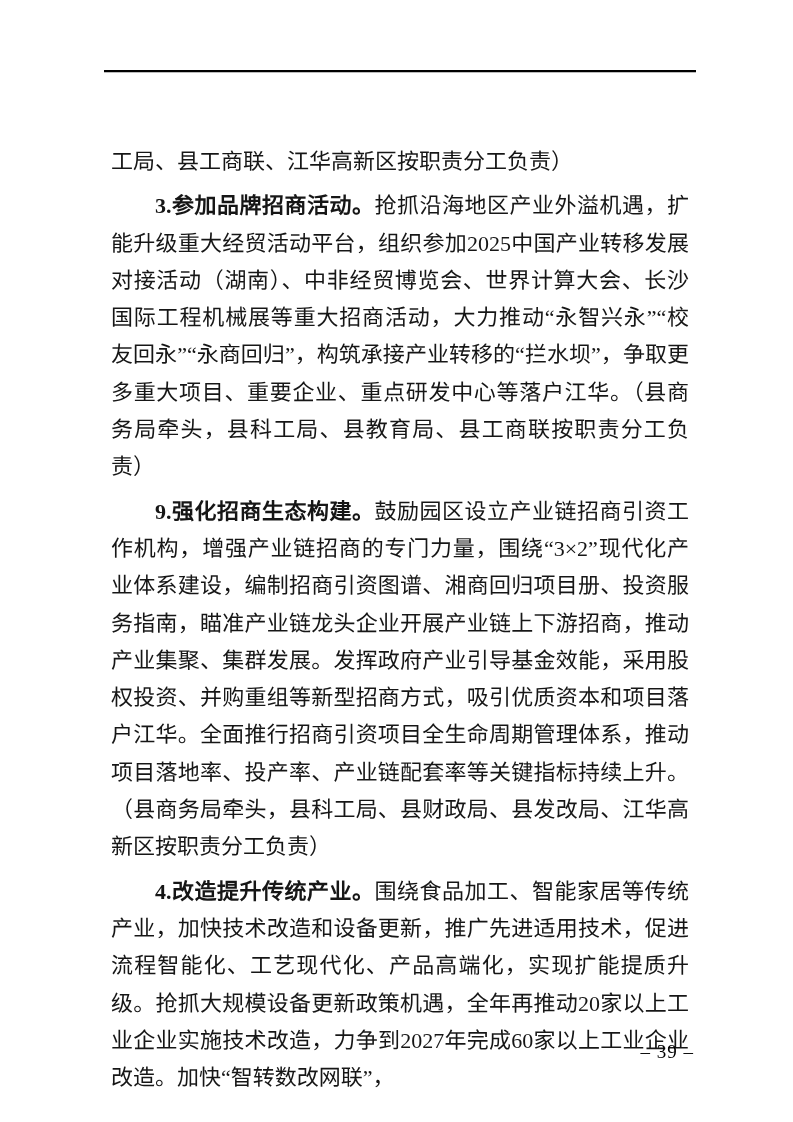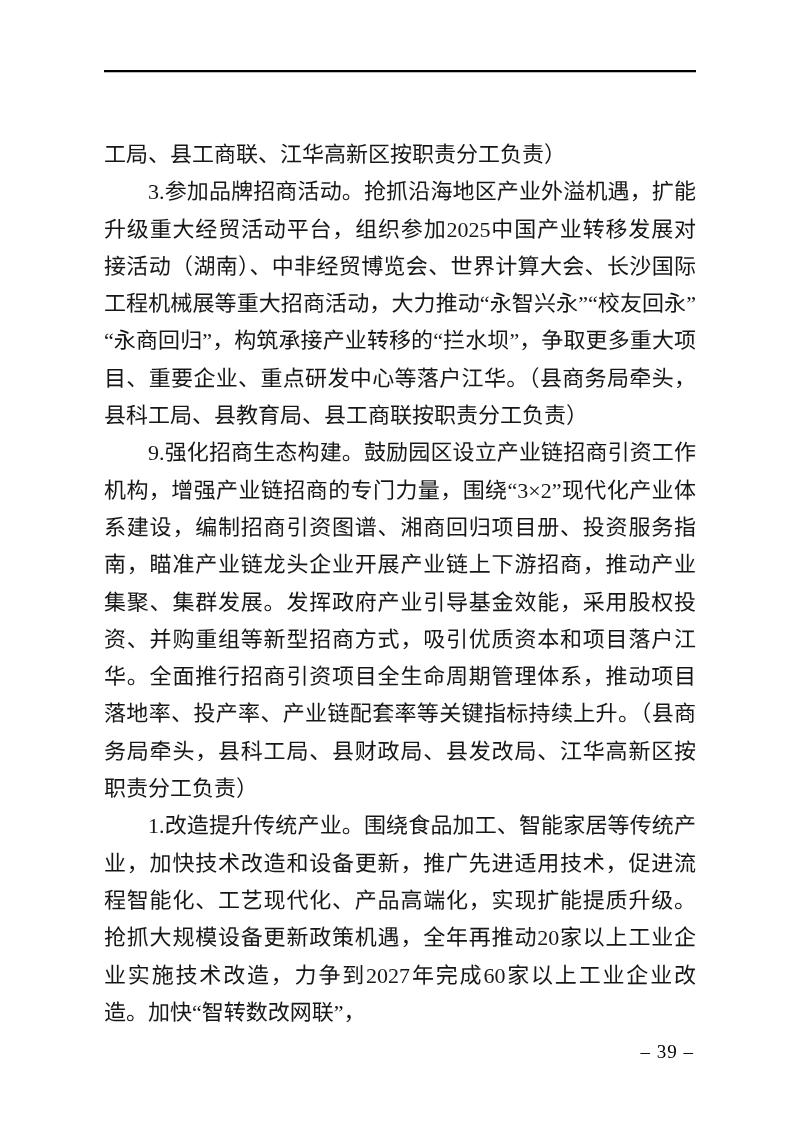--- a/index.html
+++ b/index.html
@@ -31,29 +31,29 @@
     left: 104px;
     top: 136px;
     width: 592px;
     font-size: 22px;
     line-height: 37.3px;
     text-align: justify;
     text-justify: inter-ideograph;
     letter-spacing: 0;
   }
   .para {
-    margin: 0;
+    margin: 7px;
     padding: 0;
     text-indent: 2em;
   }
   .para.no-indent {
     text-indent: 0;
   }
   .lead {
-    font-weight: normal;
+    font-weight: bold;
   }
   .page-number {
     position: absolute;
     top: 1041px;
     right: 99px;
     font-size: 19px;
     color: #000000;
     letter-spacing: 1px;
     white-space: pre;
   }
@@ -67,19 +67,19 @@
 
   <div class="content">
 
     <p class="para no-indent"><span>工局、县工商联、江华高新区按职责分工负责）</span></p>
 
     <p class="para"><span class="lead">3.参加品牌招商活动。</span><span>抢抓沿海地区产业外溢机遇，扩能升级重大经贸活动平台，组织参加2025中国产业转移发展对接活动（湖南）、中非经贸博览会、世界计算大会、长沙国际工程机械展等重大招商活动，大力推动“永智兴永”“校友回永”“永商回归”，构筑承接产业转移的“拦水坝”，争取更多重大项目、重要企业、重点研发中心等落户江华。（县商务局牵头，县科工局、县教育局、县工商联按职责分工负责）</span></p>
 
     <p class="para"><span class="lead">9.强化招商生态构建。</span><span>鼓励园区设立产业链招商引资工作机构，增强产业链招商的专门力量，围绕“3×2”现代化产业体系建设，编制招商引资图谱、湘商回归项目册、投资服务指南，瞄准产业链龙头企业开展产业链上下游招商，推动产业集聚、集群发展。发挥政府产业引导基金效能，采用股权投资、并购重组等新型招商方式，吸引优质资本和项目落户江华。全面推行招商引资项目全生命周期管理体系，推动项目落地率、投产率、产业链配套率等关键指标持续上升。（县商务局牵头，县科工局、县财政局、县发改局、江华高新区按职责分工负责）</span></p>
 
 
-    <p class="para"><span class="lead">1.改造提升传统产业。</span><span>围绕食品加工、智能家居等传统产业，加快技术改造和设备更新，推广先进适用技术，促进流程智能化、工艺现代化、产品高端化，实现扩能提质升级。抢抓大规模设备更新政策机遇，全年再推动20家以上工业企业实施技术改造，力争到2027年完成60家以上工业企业改造。加快“智转数改网联”，</span></p>
+    <p class="para"><span class="lead">4.改造提升传统产业。</span><span>围绕食品加工、智能家居等传统产业，加快技术改造和设备更新，推广先进适用技术，促进流程智能化、工艺现代化、产品高端化，实现扩能提质升级。抢抓大规模设备更新政策机遇，全年再推动20家以上工业企业实施技术改造，力争到2027年完成60家以上工业企业改造。加快“智转数改网联”，</span></p>
 
   </div>
 
   <div class="page-number">– 39 –</div>
 
 </div>
 
 </body></html>

